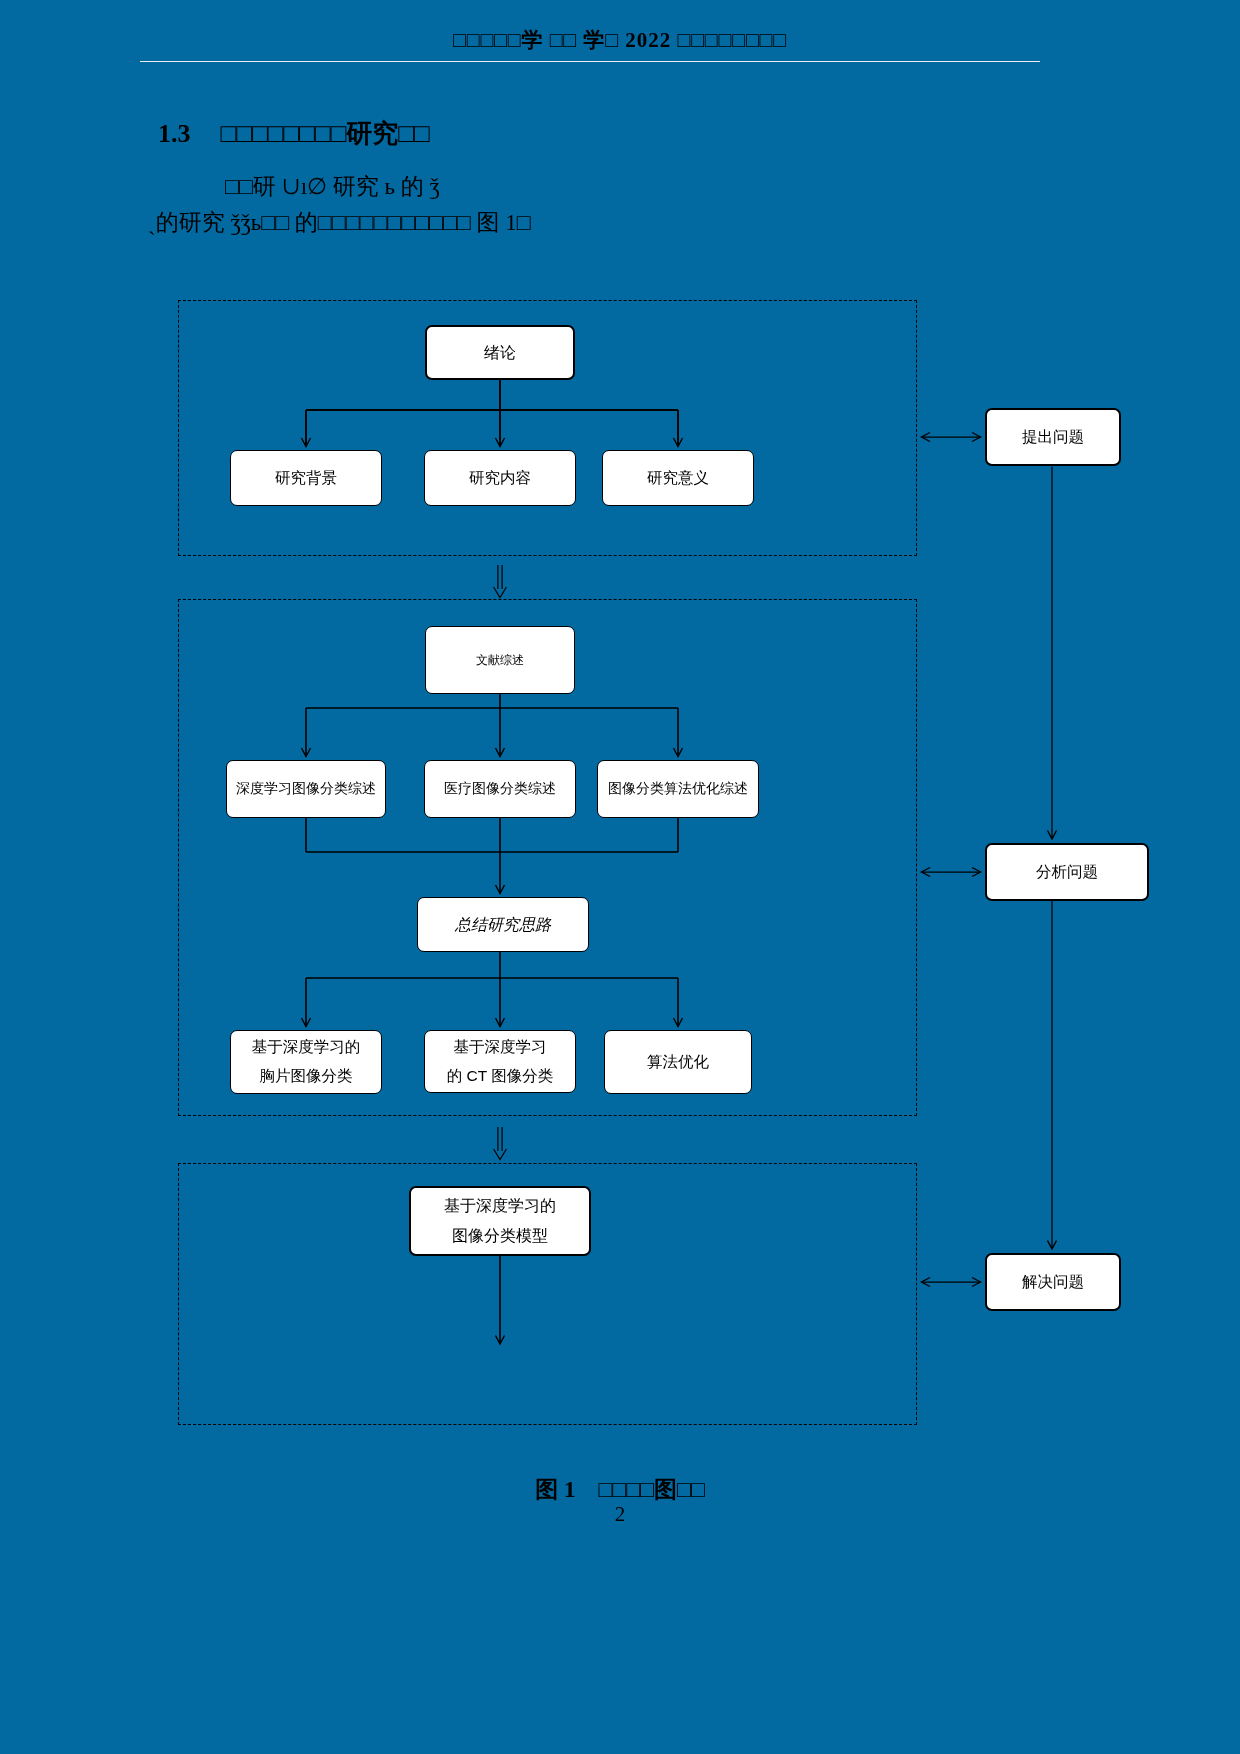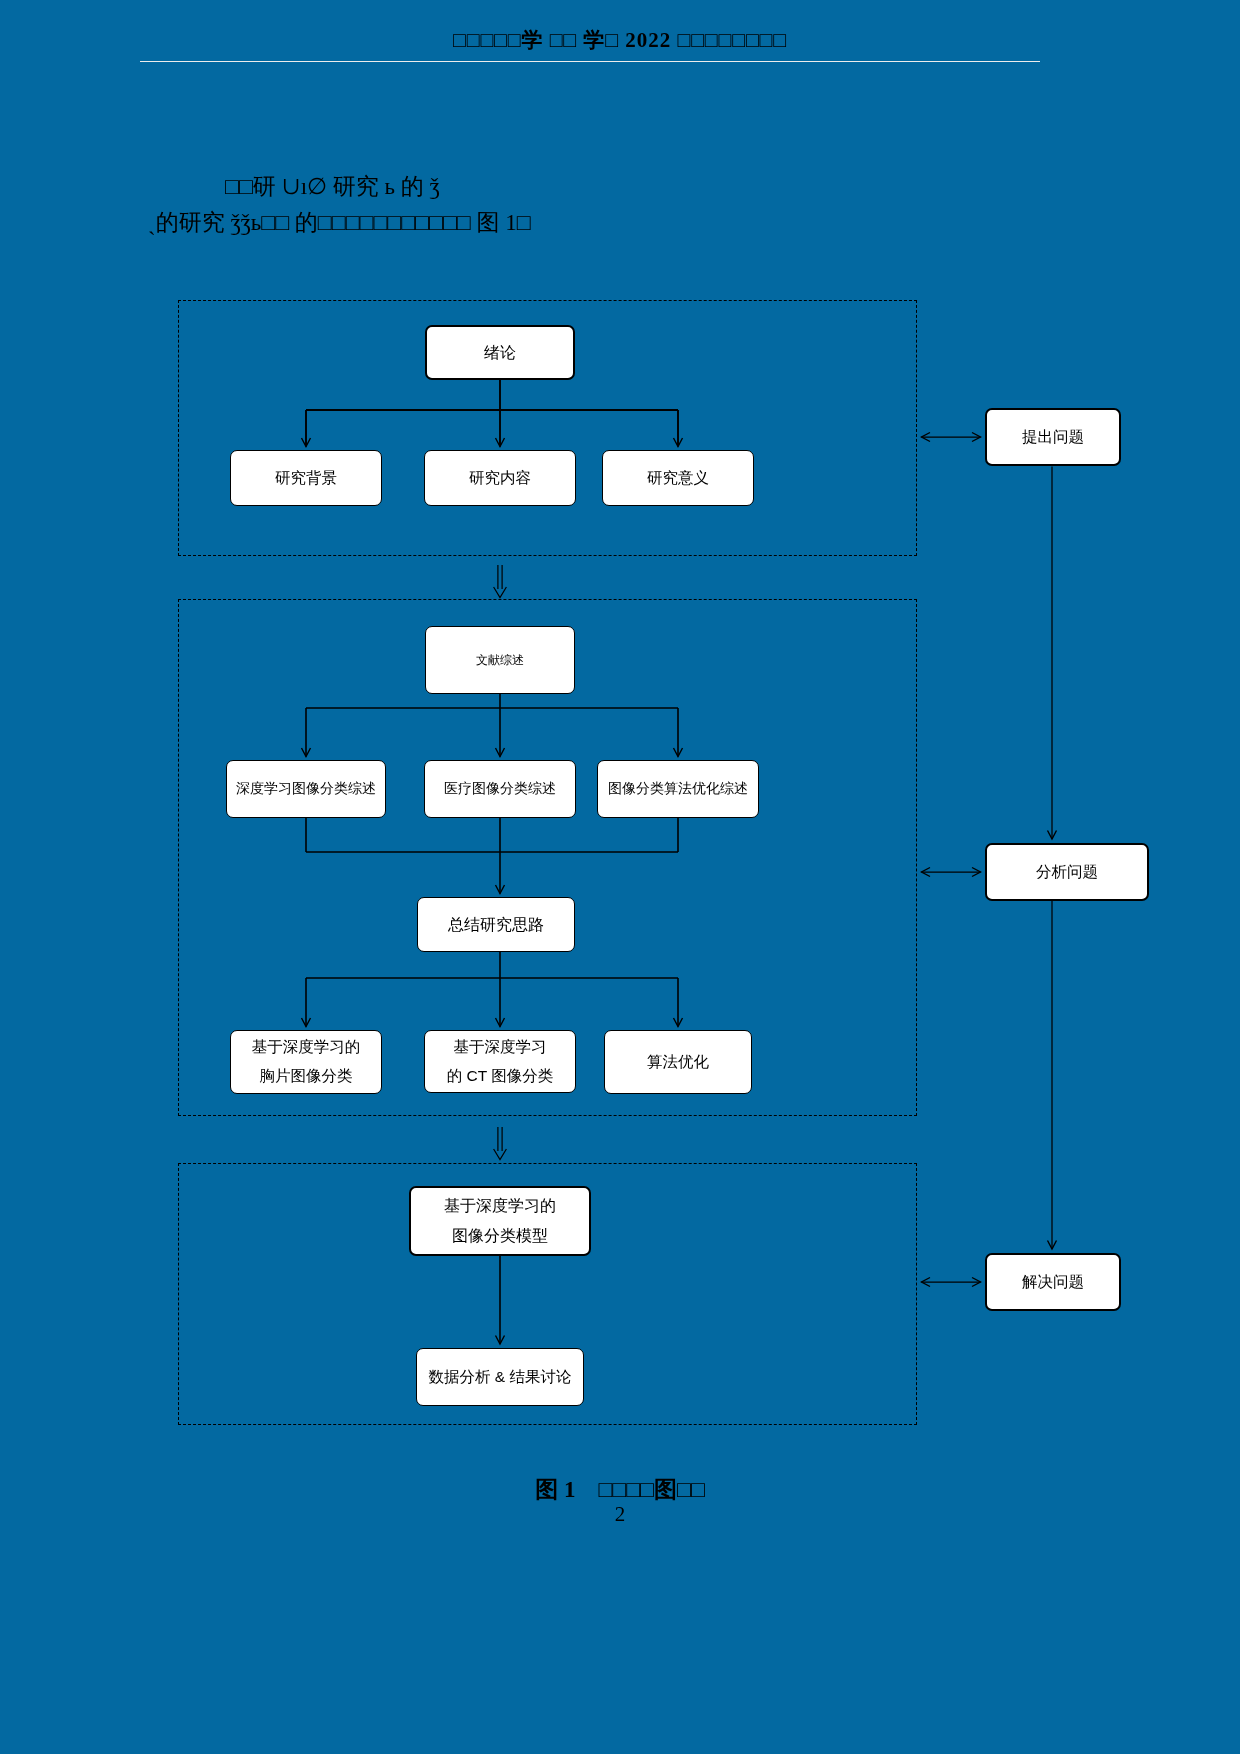--- a/index.html
+++ b/index.html
@@ -53,20 +53,24 @@
   }
 </style>
 </head>
 <body>
 
 <div class="page">
 
   <div class="hdr">□□□□□学 □□ 学□ 2022 □□□□□□□□</div>
   <div class="hdr-rule"></div>
 
+  <div class="sec-heading">
+    <span>1.3</span>
+    <span>□□□□□□□□研究□□</span>
+  </div>
 
   <div class="para p1">□□研 ∪ı∅ 研究 ь 的 ǯ</div>
   <div class="para p2">ˏ的研究 ǯǯь□□ 的□□□□□□□□□□□ 图 1□</div>
 
   <div class="dashed s1"></div>
   <div class="dashed s2"></div>
   <div class="dashed s3"></div>
 
   <svg class="wires" viewBox="0 0 1240 1754">
     <defs>
@@ -120,30 +124,29 @@
 
   <div class="fbox b" style="left:425px;top:325px;width:150px;height:55px;font-size:16px;">绪论</div>
   <div class="fbox" style="left:230px;top:450px;width:152px;height:56px;">研究背景</div>
   <div class="fbox" style="left:424px;top:450px;width:152px;height:56px;">研究内容</div>
   <div class="fbox" style="left:602px;top:450px;width:152px;height:56px;">研究意义</div>
 
   <div class="fbox" style="left:425px;top:626px;width:150px;height:68px;font-size:12px;">文献综述</div>
   <div class="fbox sm" style="left:226px;top:760px;width:160px;height:58px;">深度学习图像分类综述</div>
   <div class="fbox sm" style="left:597px;top:760px;width:162px;height:58px;">图像分类算法优化综述</div>
   <div class="fbox sm" style="left:424px;top:760px;width:152px;height:58px;">医疗图像分类综述</div>
-  <div class="fbox" style="left:417px;top:897px;width:158px;height:55px;font-size:16px;">总结研究思路</div>
+  <div class="fbox" style="left:417px;top:897px;width:172px;height:55px;font-size:16px;font-style:italic;">总结研究思路</div>
   <div class="fbox" style="left:230px;top:1030px;width:152px;height:64px;">基于深度学习的
 胸片图像分类</div>
   <div class="fbox" style="left:424px;top:1030px;width:152px;height:63px;">基于深度学习
 的 CT 图像分类</div>
   <div class="fbox" style="left:604px;top:1030px;width:148px;height:64px;">算法优化</div>
 
   <div class="fbox b" style="left:409px;top:1186px;width:182px;height:70px;font-size:16px;">基于深度学习的
 图像分类模型</div>
-  <div class="fbox" style="left:416px;top:1348px;width:168px;height:58px;">数据分析 &amp; 结果讨论</div>
 
   <div class="fbox b" style="left:985px;top:408px;width:136px;height:58px;">提出问题</div>
   <div class="fbox b" style="left:985px;top:843px;width:164px;height:58px;">分析问题</div>
   <div class="fbox b" style="left:985px;top:1253px;width:136px;height:58px;">解决问题</div>
 
   <div class="caption">图 1　□□□□图□□</div>
   <div class="pagenum">2</div>
 
 </div>
 

